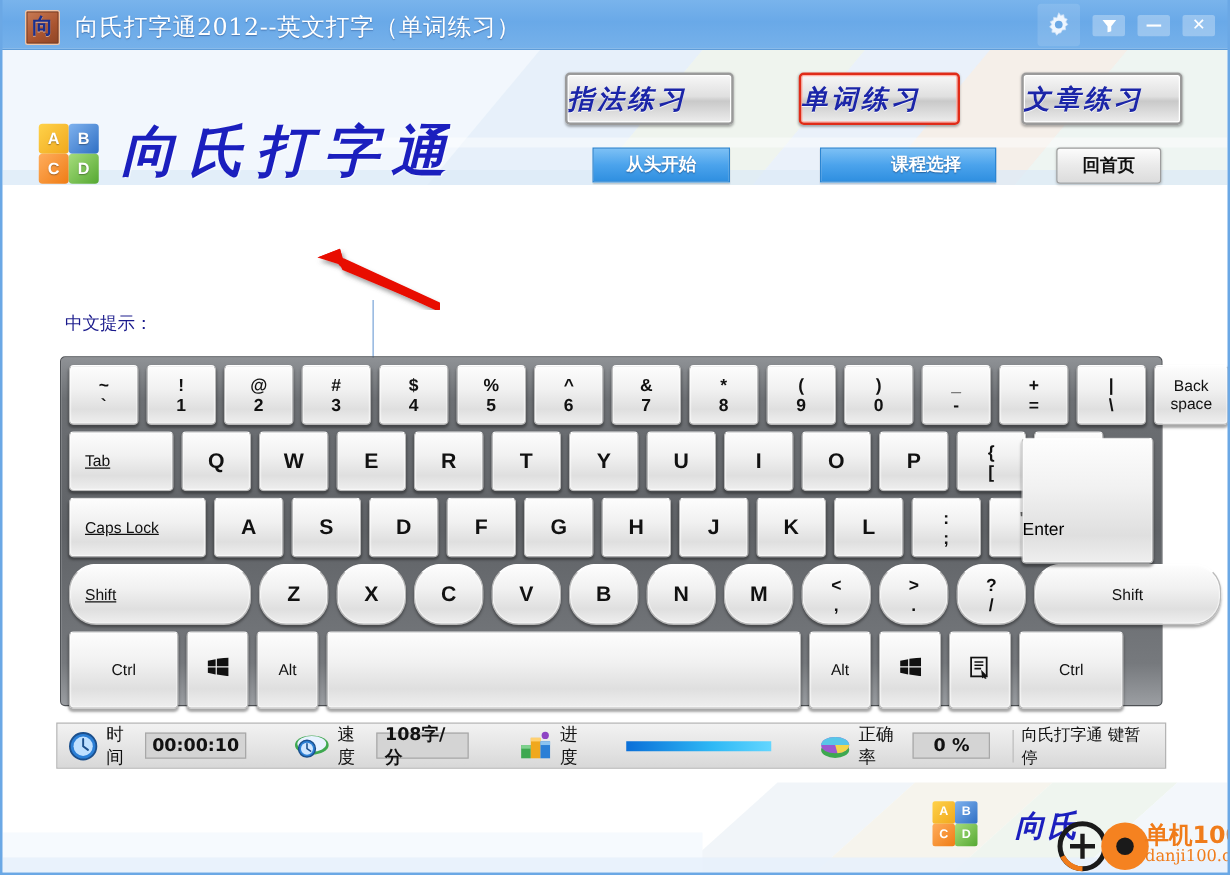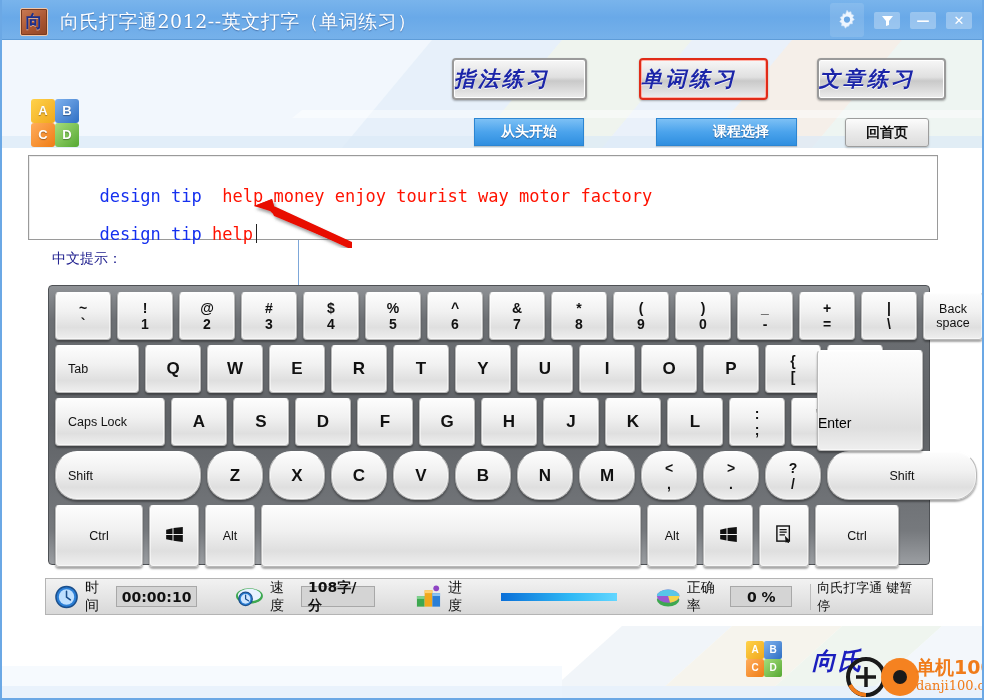--- a/index.html
+++ b/index.html
@@ -173,21 +173,21 @@
     display:flex;flex-direction:column;align-items:center;justify-content:center;
     font-family:"Liberation Sans","DejaVu Sans",sans-serif;
     color:#111;box-sizing:border-box;cursor:pointer;
     flex:0 0 auto;position:relative;
   }
   .key .up{font-size:14px;line-height:14px;margin-bottom:2px;font-weight:bold;}
   .key .lo{font-size:14px;line-height:14px;font-weight:bold;}
   .key .single{font-size:17px;font-weight:bold;}
   .key .word{font-size:12.5px;font-weight:normal;line-height:14px;text-align:center;}
   .key.wide-label{align-items:flex-start;padding-left:12px;justify-content:center;}
-  .key.wide-label .word{text-align:left;}
+  .key.wide-label .word{text-align:left;text-decoration:underline;}
   .key.row4 { height:49px;border-radius:22px; }
   .key.row5 { height:62px; }
   .enter-key{
     position:absolute;right:0;top:0;width:106px;height:101px;
     background:linear-gradient(180deg,#fdfdfd 0%,#f1f1f1 40%,#dfdfdf 78%,#efefef 100%);
     border:1px solid #b9b9b9;border-top-color:#fff;border-radius:4px;
     box-shadow:0 2px 2px rgba(0,0,0,.35),0 0 0 1px rgba(255,255,255,.5) inset;
     display:flex;align-items:center;justify-content:flex-start;cursor:pointer;box-sizing:border-box;
   }
   .enter-key .word{font-size:14px;position:relative;top:22px;}
@@ -287,20 +287,21 @@
         <rect x="0" y="96" width="980" height="12" fill="#dce9f7" opacity=".7"></rect>
       </svg>
     </div>
 
     <div class="logo-abcd">
       <div class="q a">A</div>
       <div class="q b">B</div>
       <div class="q c">C</div>
       <div class="q d">D</div>
     </div>
+    <div class="brand">向氏打字通</div>
 
   </div>
 
   <div class="mode-btn" id="mode0">
     <span>指法练习</span>
   </div>
   <div class="mode-btn" id="mode2">
     <span>文章练习</span>
   </div>
   <div class="mode-btn active" id="mode1">
@@ -310,28 +311,20 @@
   <div class="blue-btn" id="btnRestart">
     <span>从头开始</span>
   </div>
   <div class="blue-btn" id="btnCourse">
     <span>课程选择</span>
   </div>
   <div class="gray-btn">
     <span>回首页</span>
   </div>
 
-  <div class="type-box">
-    <div class="type-line" id="line1">
-      <span class="w-done">design tip </span><span class="w-todo"> help money enjoy tourist way motor factory</span>
-    </div>
-    <div class="type-line" id="line2">
-      <span class="w-done">design tip </span><span class="w-todo">help</span><span class="caret"></span>
-    </div>
-  </div>
 
   <div class="hint-rule"></div>
   <div class="hint-label">中文提示：</div>
 
   <div class="arrow">
     <svg width="120" height="62" viewBox="0 0 120 62">
       <defs>
         <filter id="ashd" x="-20%" y="-20%" width="160%" height="160%">
           <feDropShadow dx="2" dy="3" stdDeviation="1.6" flood-color="#555" flood-opacity=".55"></feDropShadow>
         </filter>

